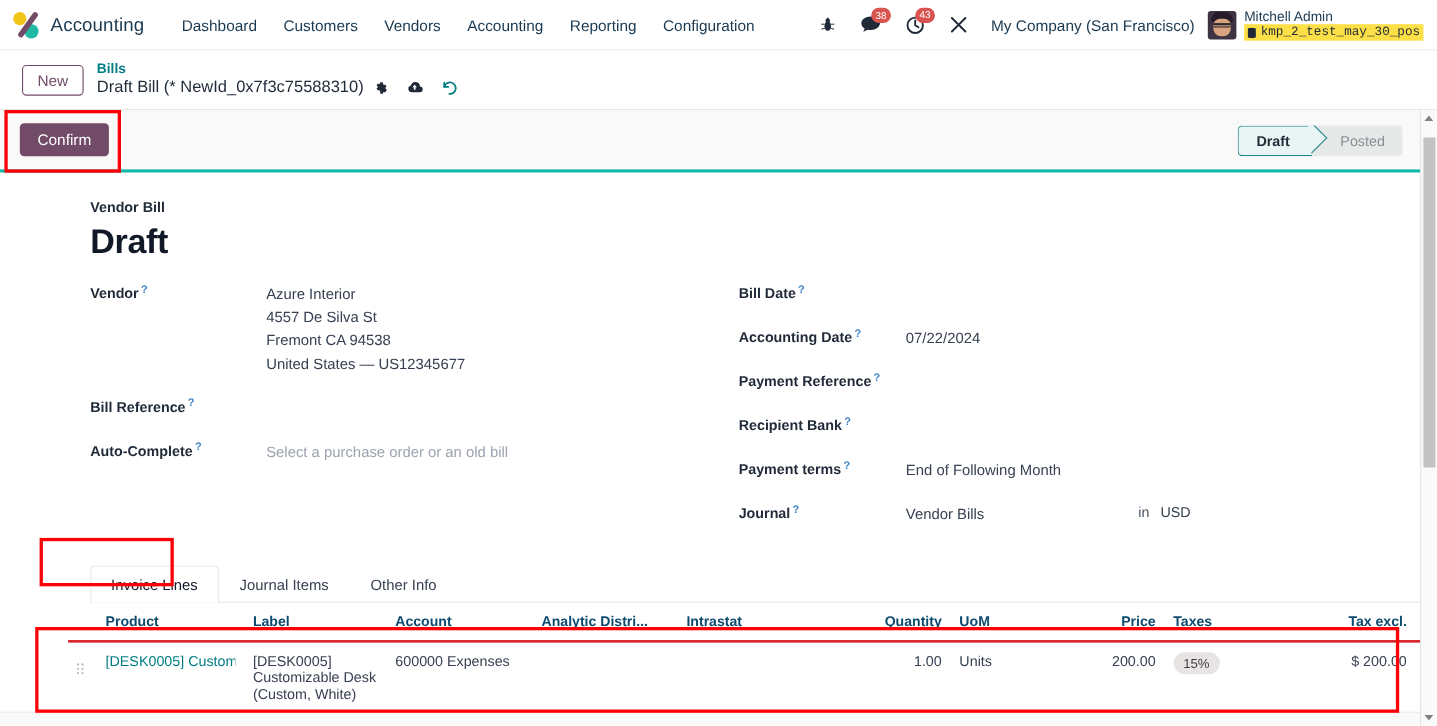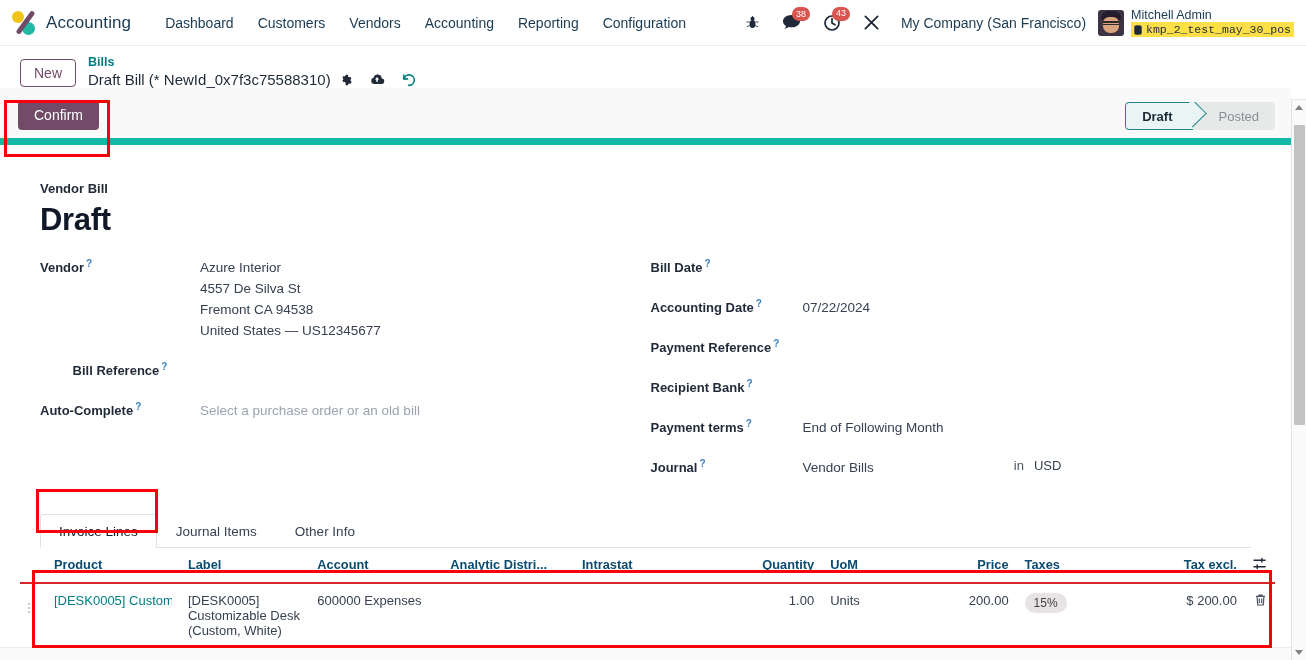--- a/index.html
+++ b/index.html
@@ -124,24 +124,24 @@
   .bc-current-row { display: flex; align-items: center; gap: 0px; }
   .bc-current { font-size: 15px; color: #1f2937; }
   .bc-icon {
     padding: 0 8px; cursor: pointer; display: flex; align-items: center;
   }
   .bc-icon.teal { color: #017e84; }
   .bc-icon.dark { color: #1f2937; }
 
   
   .action-bar {
-    position: absolute; top: 88px; left: 0;
+    position: absolute; top: 100px; left: 0;
     width: 1291px; height: 57px;
     background: #f9f9f9;
-    border-bottom: 7px solid #14b8a6;
+    border-bottom: 3px solid #14b8a6;
   }
   .btn-confirm {
     position: absolute; left: 18px; top: 12px;
     background: #714b67; color: #ffffff;
     border: none; border-radius: 4px;
     font-size: 14px; padding: 7px 16px; cursor: pointer;
     font-family: "Liberation Sans", sans-serif;
   }
   .statusbar {
     position: absolute; right: 16px; top: 14px;
@@ -166,20 +166,21 @@
     transform: rotate(45deg) translateY(2px);
   }
   .status-step.next { padding-left: 26px; }
 
   
   .sheet {
     position: absolute; top: 157px; left: 0;
     width: 1291px; height: 490px;
     background: #ffffff;
     overflow: hidden;
+    padding-left: 42px;
   }
   .sheet-inner { padding: 24px 30px 0 40px; }
 
   .doc-type { font-size: 13px; font-weight: bold; color: #1f2937; }
   .doc-title {
     font-size: 31px; font-weight: bold; color: #111827;
     margin: 6px 0 20px 0; letter-spacing: -0.3px;
   }
 
   .cols { display: flex; }
@@ -416,21 +417,21 @@
             <span>Vendor</span><span class="qmark">?</span>
           </span>
           <span class="fvalue">
             <span class="addr-line">Azure Interior</span>
             <span class="addr-line">4557 De Silva St</span>
             <span class="addr-line">Fremont CA 94538</span>
             <span class="addr-line">United States — US12345677</span>
           </span>
         </div>
 
-        <div class="frow" style="margin-top:18px;text-align:center;">
+        <div class="frow" style="margin-top:18px;">
           <span class="flabel">
             <span>Bill Reference</span><span class="qmark">?</span>
           </span>
           <span class="fvalue">&nbsp;</span>
         </div>
 
         <div class="frow">
           <span class="flabel">
             <span>Auto-Complete</span><span class="qmark">?</span>
           </span>

